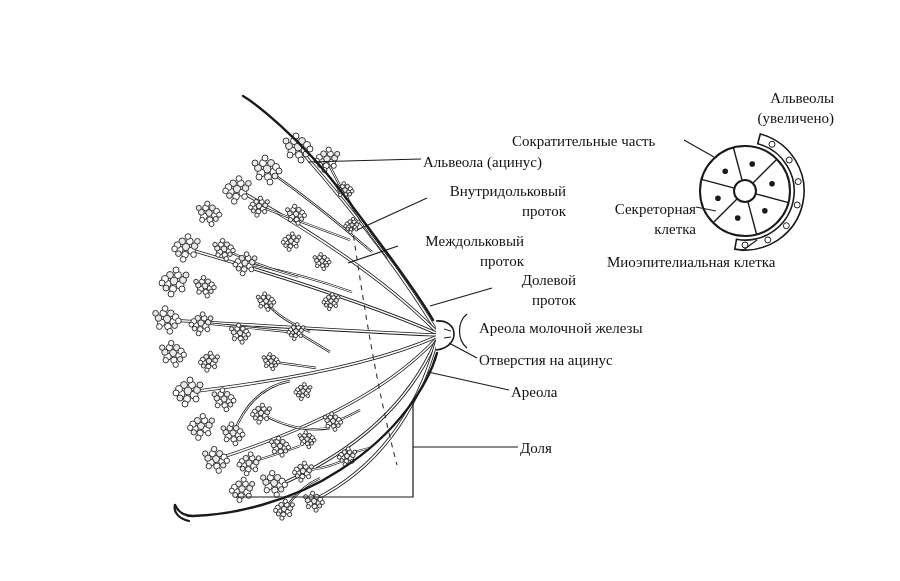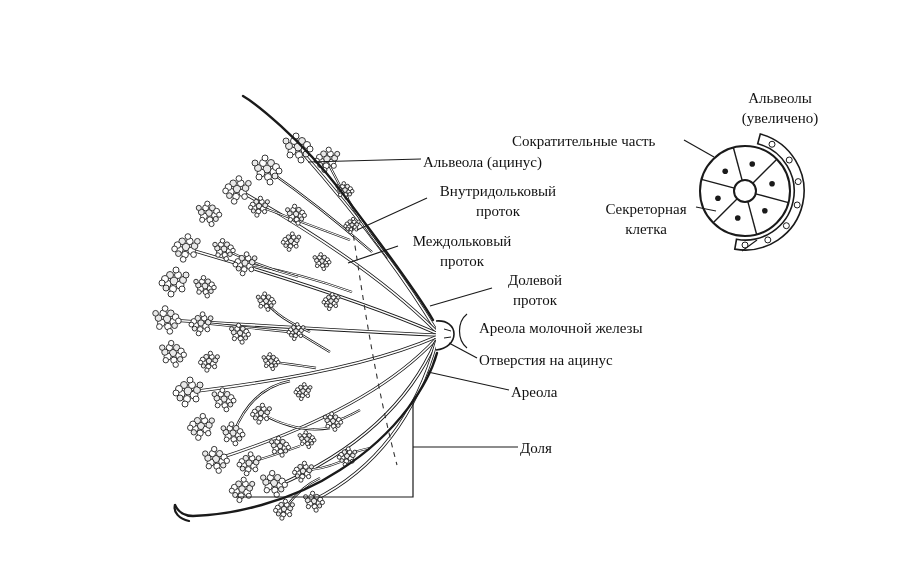--- a/index.html
+++ b/index.html
@@ -1,21 +1,21 @@
 <!DOCTYPE html>
 <html><head>
 <meta charset="utf-8">
 <title>Diagram</title>
 <style>
   html,body{margin:0;padding:0;background:#fff;}
   #stage{position:relative;width:900px;height:581px;background:#fff;overflow:hidden;
          font-family:"Liberation Serif",serif;color:#111;}
   #art{position:absolute;left:0;top:0;}
   .lbl{position:absolute;font-size:15px;line-height:20px;white-space:nowrap;color:#111;}
-  .wrap{white-space:normal;text-align:center;}
+  .wrap{white-space:normal;text-align:right;}
 </style>
 </head>
 <body>
 
 <div id="stage">
 
   <svg id="art" width="900" height="581" viewBox="0 0 900 581">
 
     <g id="ducts-group">
         <path d="M436,330 Q388,250 300,150" fill="none" stroke="#1a1a1a" stroke-width="3.2"></path>
@@ -721,13 +721,14 @@
   <div class="lbl wrap" style="left:494px;top:270px;width:82px">Долевой проток</div>
   <div class="lbl wrap" style="left:400px;top:231px;width:124px">Междольковый проток</div>
   <div class="lbl" style="left:479px;top:318px">Ареола молочной железы</div>
   <div class="lbl" style="left:479px;top:350px">Отверстия на ацинус</div>
   <div class="lbl" style="left:511px;top:382px">Ареола</div>
   <div class="lbl" style="left:520px;top:438px">Доля</div>
 
   <div class="lbl wrap" style="left:726px;top:88px;width:108px">Альвеолы (увеличено)</div>
   <div class="lbl wrap" style="left:596px;top:199px;width:100px">Секреторная клетка</div>
   <div class="lbl" style="left:512px;top:131px">Сократительные часть</div>
+  <div class="lbl" style="left:607px;top:252px">Миоэпителиальная клетка</div>
 </div>
 
 </body></html>

